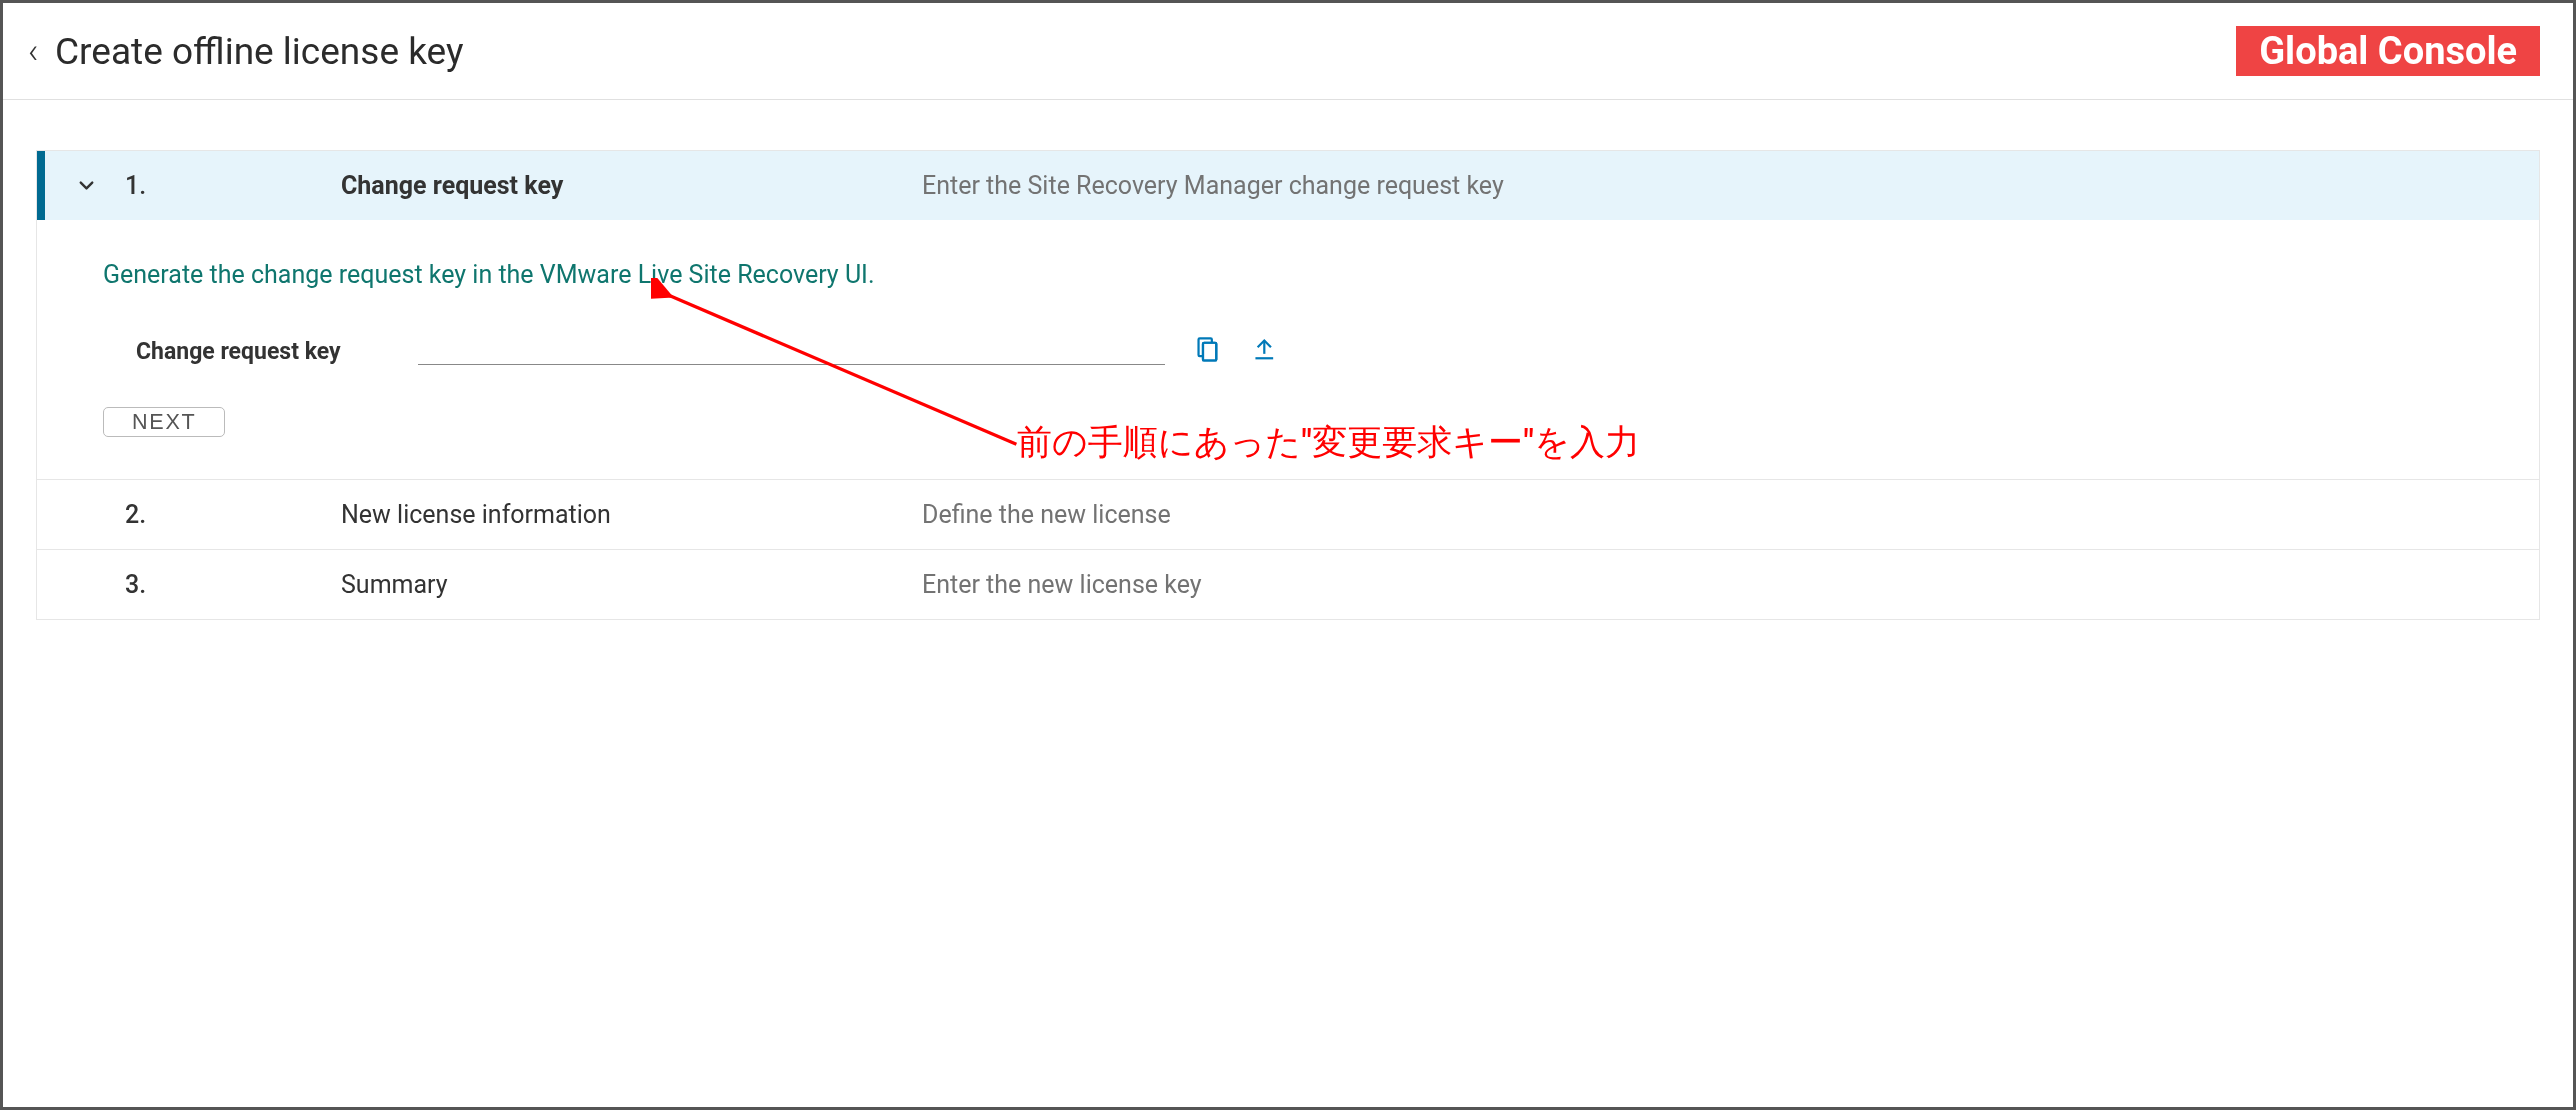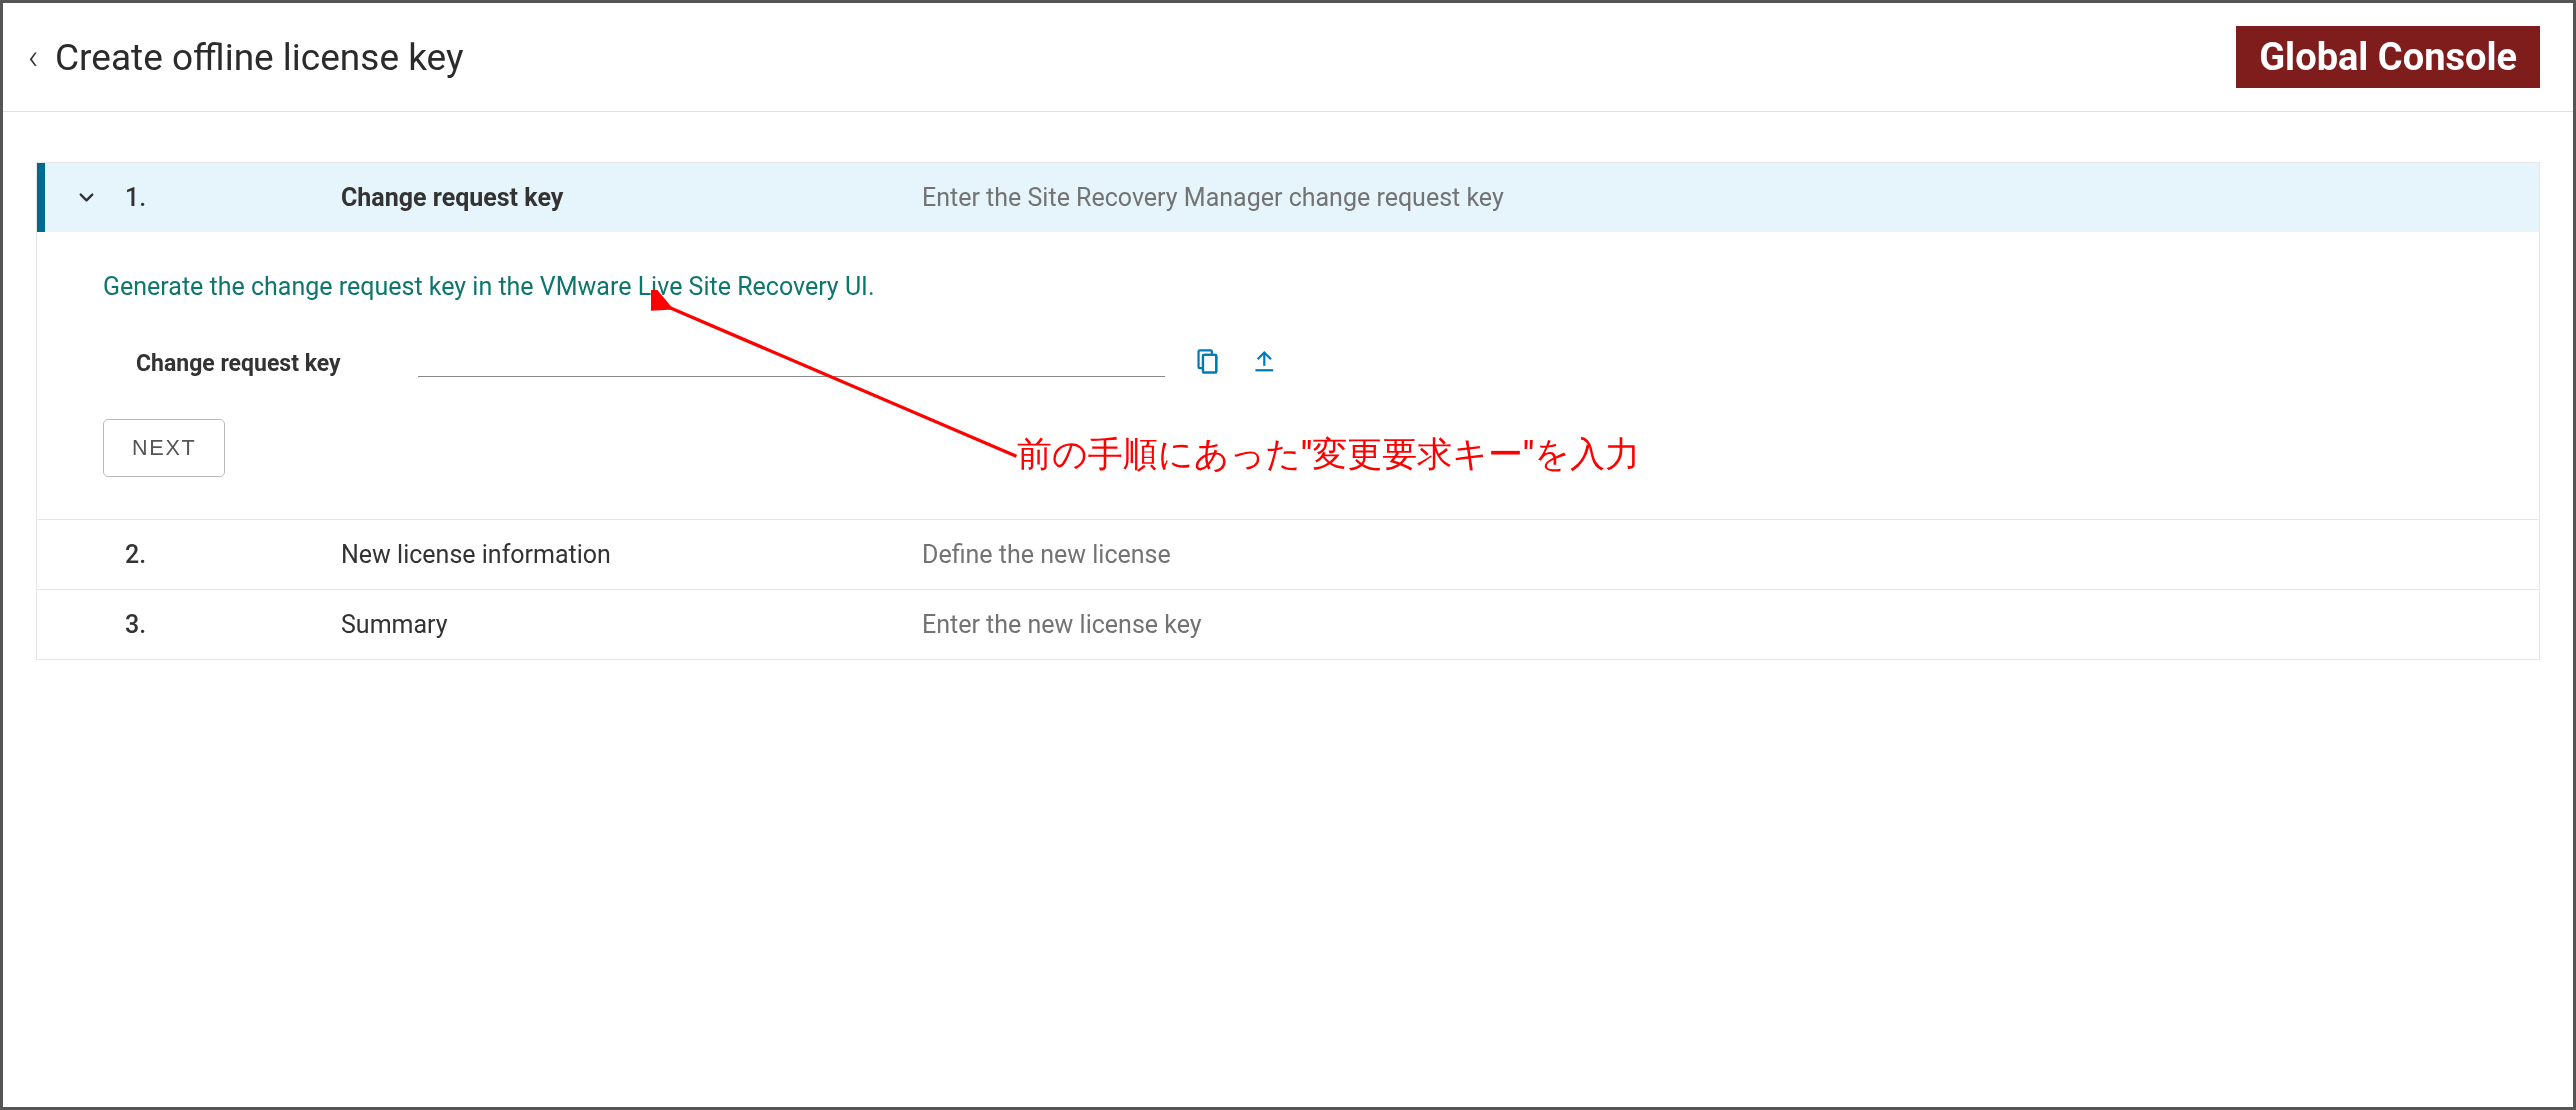--- a/index.html
+++ b/index.html
@@ -25,25 +25,25 @@
     cursor: pointer;
     line-height: 1;
     font-weight: 300;
   }
   .page-title {
     font-size: 37px;
     font-weight: 400;
     color: #2b2b2b;
   }
   .global-badge {
-    background: #7f1d1d;
+    background: #ef4444;
     color: #fff;
     font-size: 38px;
     font-weight: 700;
-    padding: 9px 23px;
+    padding: 3px 23px;
   }
   .content-wrap { padding: 50px 33px 33px 33px; }
   .stepper { border: 0.8px solid #e6e6e6; }
   .step-header {
     display: flex;
     align-items: center;
     padding: 20px 66px 20px 25px;
     font-size: 25px;
     color: #333;
   }
@@ -89,21 +89,21 @@
     color: #0079b8;
     cursor: pointer;
   }
   .icon-btn svg { width: 26.6px; height: 26.6px; stroke: currentColor; fill: none; stroke-width: 2; }
   .next-btn {
     border: 0.8px solid #bbb;
     background: #fff;
     color: #555;
     font-size: 21.6px;
     letter-spacing: 1.7px;
-    padding: 15px 28px;
+    padding: 1px 28px;
     border-radius: 5px;
     cursor: pointer;
   }
   .divider { border-top: 0.8px solid #e6e6e6; }
   
   .anno-arrow {
     position: absolute;
     pointer-events: none;
   }
   .anno-text {

